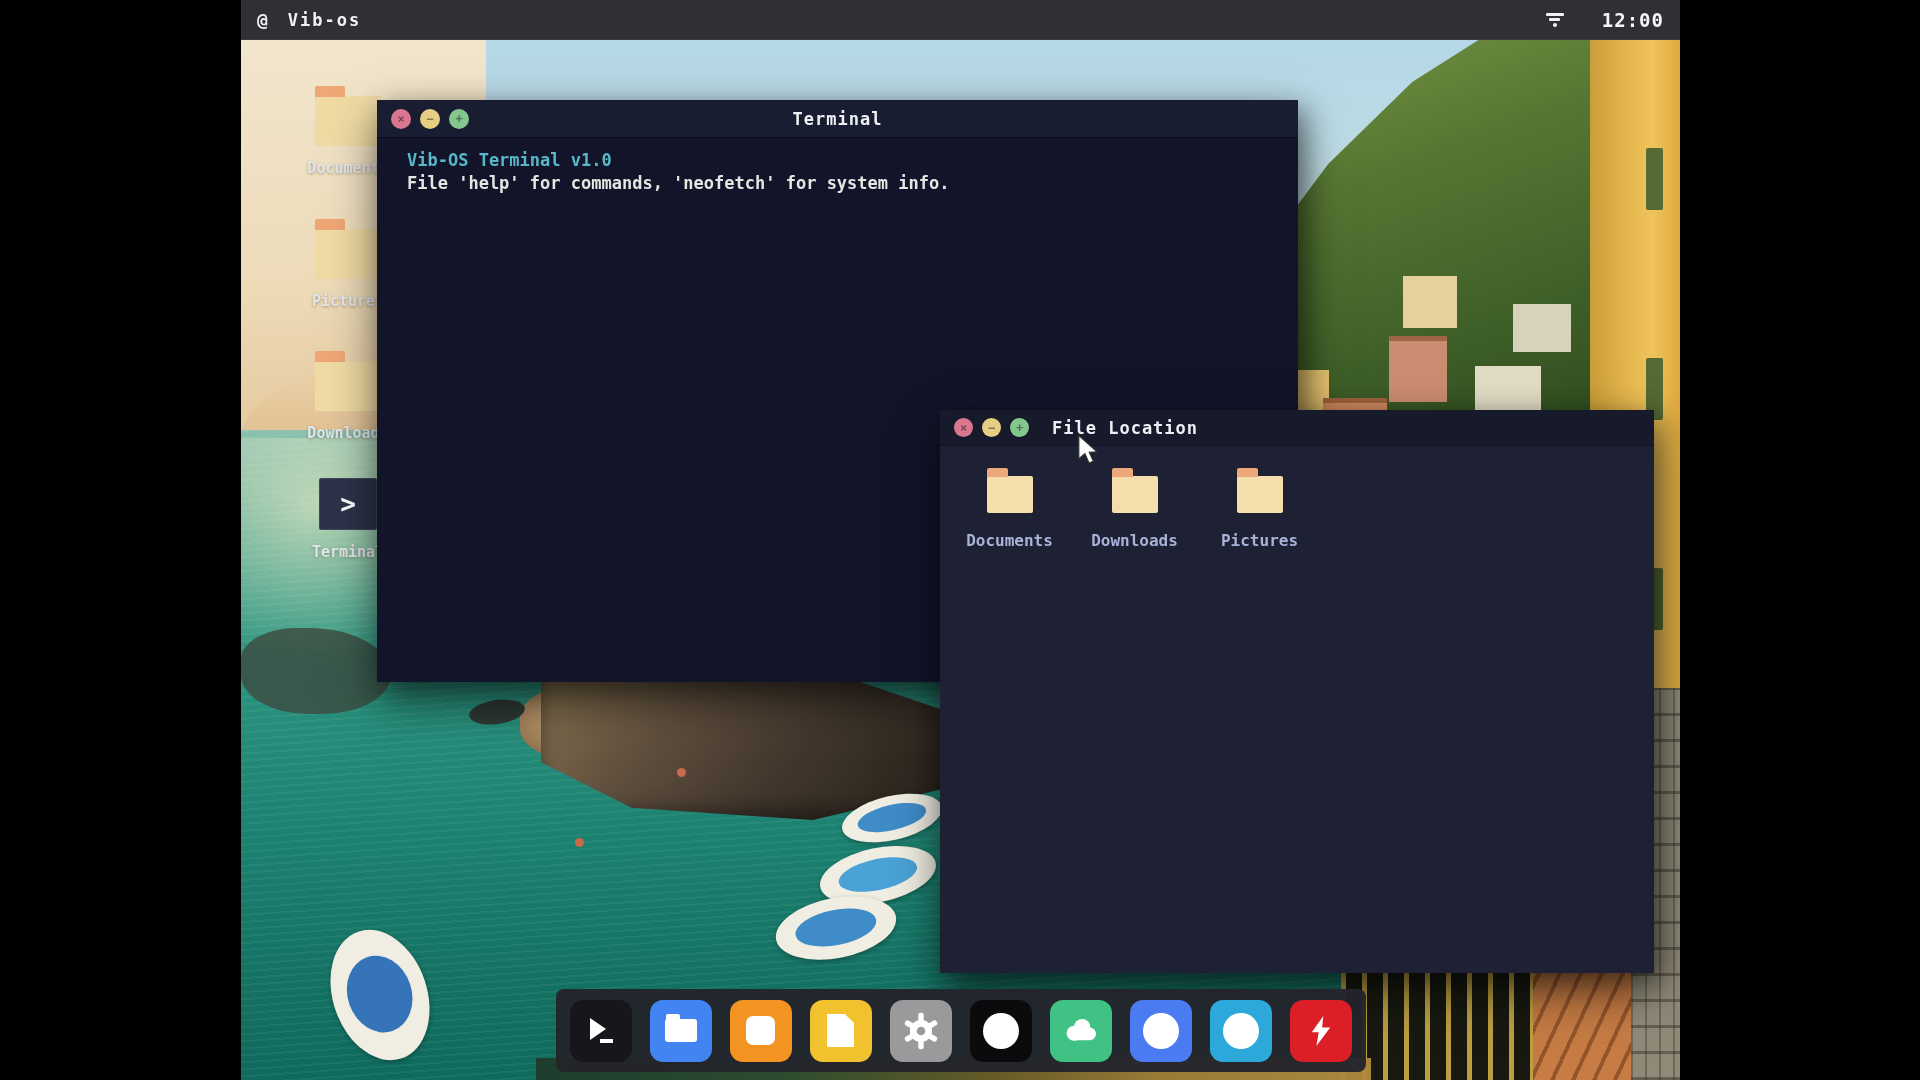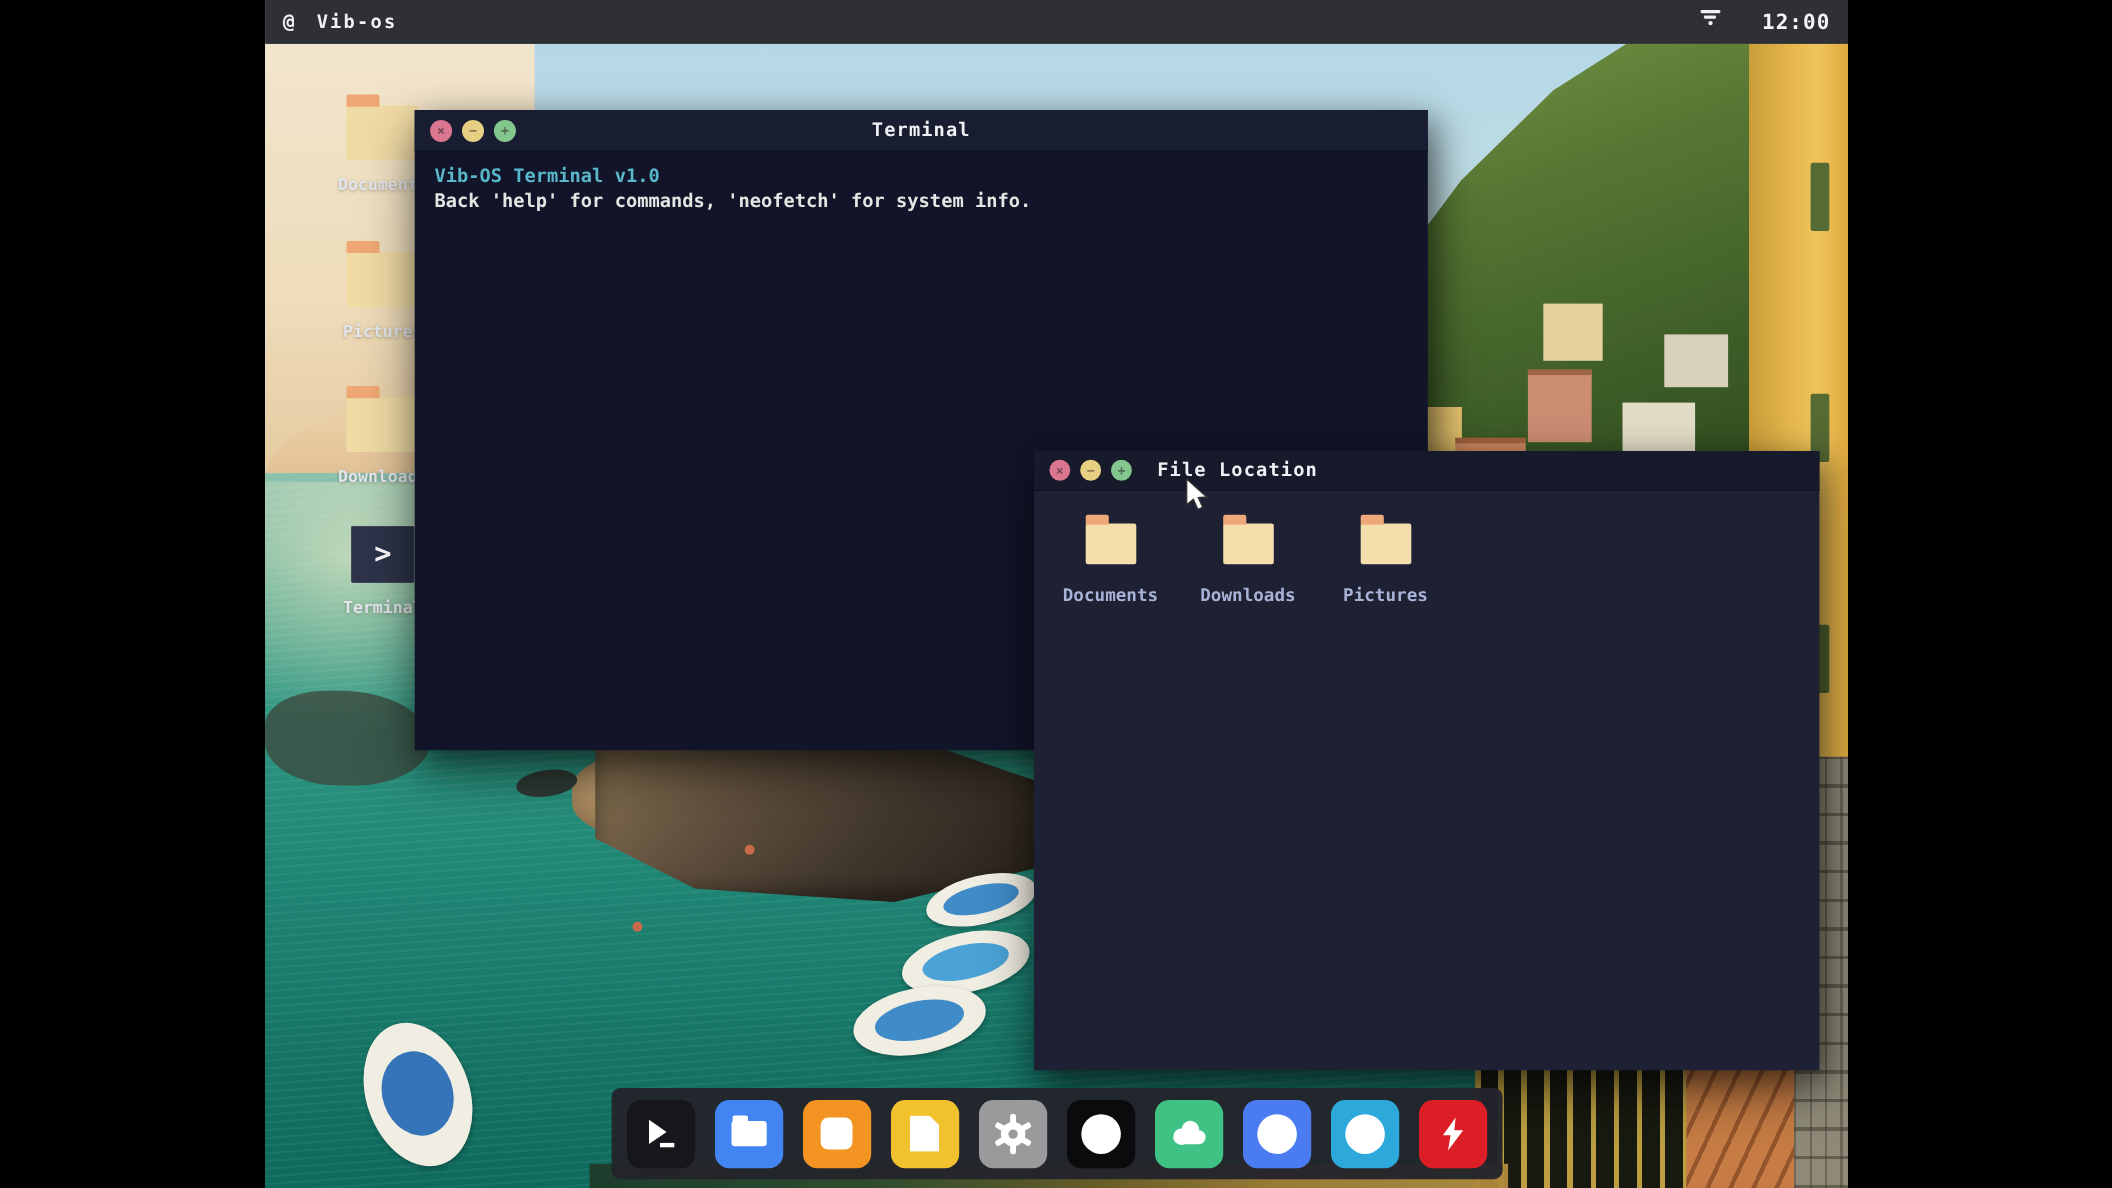--- a/index.html
+++ b/index.html
@@ -59,21 +59,21 @@
   .wp-bottomstrip { position:absolute; left:295px; top:1058px; width:835px; height:22px; opacity:.95;
     background:linear-gradient(90deg,#1e3a2a 0%,#2e4a2c 30%,#6a5a24 55%,#a07c34 75%,#b08a3c 100%); }
 
   
   .topbar { position:absolute; left:0; top:0; right:0; height:40px; z-index:30;
     background:#2e3036; border-bottom:1px solid rgba(255,255,255,0.06);
     display:flex; align-items:center; justify-content:space-between; padding:0 16px; }
   .topbar-left { display:flex; align-items:center; gap:20px; color:#f2f2f2; }
   .tb-logo { font-size:18px; font-weight:bold; }
   .tb-name { font-size:17px; font-weight:bold; letter-spacing:2px; }
-  .topbar-right { display:flex; align-items:flex-start; gap:36px; }
+  .topbar-right { display:flex; align-items:center; gap:36px; }
   .wifi { display:flex; flex-direction:column; align-items:center; gap:2px; width:22px; }
   .wifi i { display:block; height:3px; background:#f0f0f0; border-radius:1px; }
   .wifi i.w1 { width:18px; } .wifi i.w2 { width:11px; }
   .wifi b { display:block; width:4px; height:4px; background:#f0f0f0; border-radius:50%; }
   .tb-clock { color:#f5f5f5; font-size:19px; font-weight:bold; letter-spacing:1px; }
 
   
   .desk-icons { position:absolute; left:0; top:0; z-index:5; }
   .desk-item { position:absolute; left:45px; width:124px; display:flex; flex-direction:column; align-items:center; cursor:default; }
   .dfolder { position:relative; display:block; width:66px; height:50px; background:#f0dba5; border-radius:2px; margin-top:10px; }
@@ -88,21 +88,21 @@
   .titlebar { position:relative; display:flex; align-items:center; padding:0 14px; gap:9px; }
   .tl { width:20px; height:20px; border-radius:50%; display:flex; align-items:center; justify-content:center; flex:0 0 auto; cursor:pointer; }
   .tl i { font-style:normal; font-size:12px; font-weight:bold; line-height:1; color:rgba(40,30,30,0.55); }
   .tl.close { background:#db7691; } .tl.min { background:#e6cf83; } .tl.max { background:#84c78e; }
   .win-title { color:#eef0f4; font-size:17px; font-weight:bold; letter-spacing:1px; }
 
   
   .term-win { left:136px; top:100px; width:921px; height:582px; background:#12152a; z-index:10; }
   .term-win .titlebar { height:38px; background:#191d31; border-bottom:1px solid #0c0e1c; }
   .term-win .win-title { position:absolute; left:0; right:0; text-align:center; pointer-events:none; }
-  .term-body { padding:11px 18px; font-size:17px; font-weight:bold; line-height:23px; color:#e4e6e2; }
+  .term-body { padding:11px 30px; font-size:17px; font-weight:bold; line-height:23px; color:#e4e6e2; }
   .tline.cyan { color:#58b8ca; }
   .tline.blank { height:23px; }
   .prompt-line { display:flex; gap:9px; }
   .t-cursor { color:#cfd2c8; }
 
   
   .fm-win { left:699px; top:410px; width:714px; height:563px; background:#1d2133; z-index:20; }
   .fm-win .titlebar { height:36px; background:#171a2a; border-bottom:1px solid #10121f; }
   .fm-win .tl { width:19px; height:19px; }
   .fm-win .win-title { margin-left:14px; }
@@ -246,21 +246,21 @@
         <span class="tl min">
             <i>−</i>
           </span>
         <span class="tl max">
             <i>+</i>
           </span>
         <span class="win-title">Terminal</span>
       </header>
       <div class="term-body">
         <div class="tline cyan">Vib-OS Terminal v1.0</div>
-        <div class="tline">Back 'help' for commands, 'neofetch' for system info.</div>
+        <div class="tline">File 'help' for commands, 'neofetch' for system info.</div>
         <div class="tline blank"></div>
       </div>
     </section>
 
     <section class="win fm-win">
       <header class="titlebar">
         <span class="tl close">
             <i>×</i>
           </span>
         <span class="tl min">

